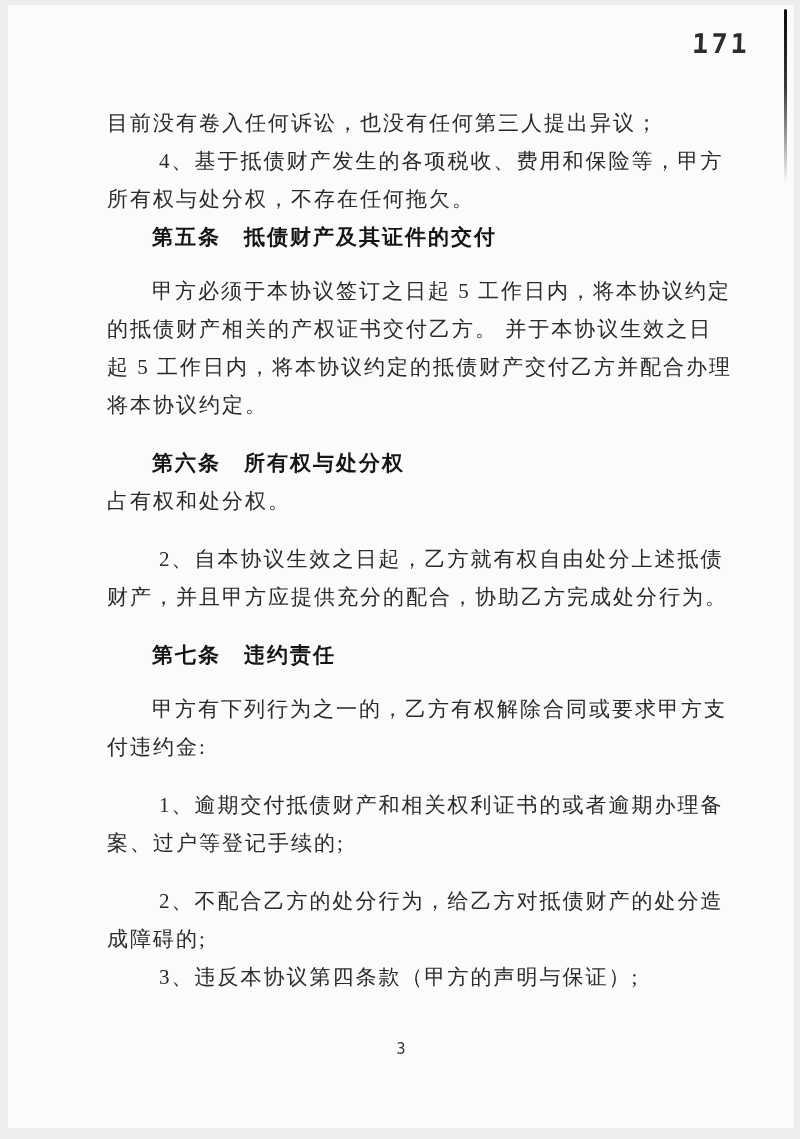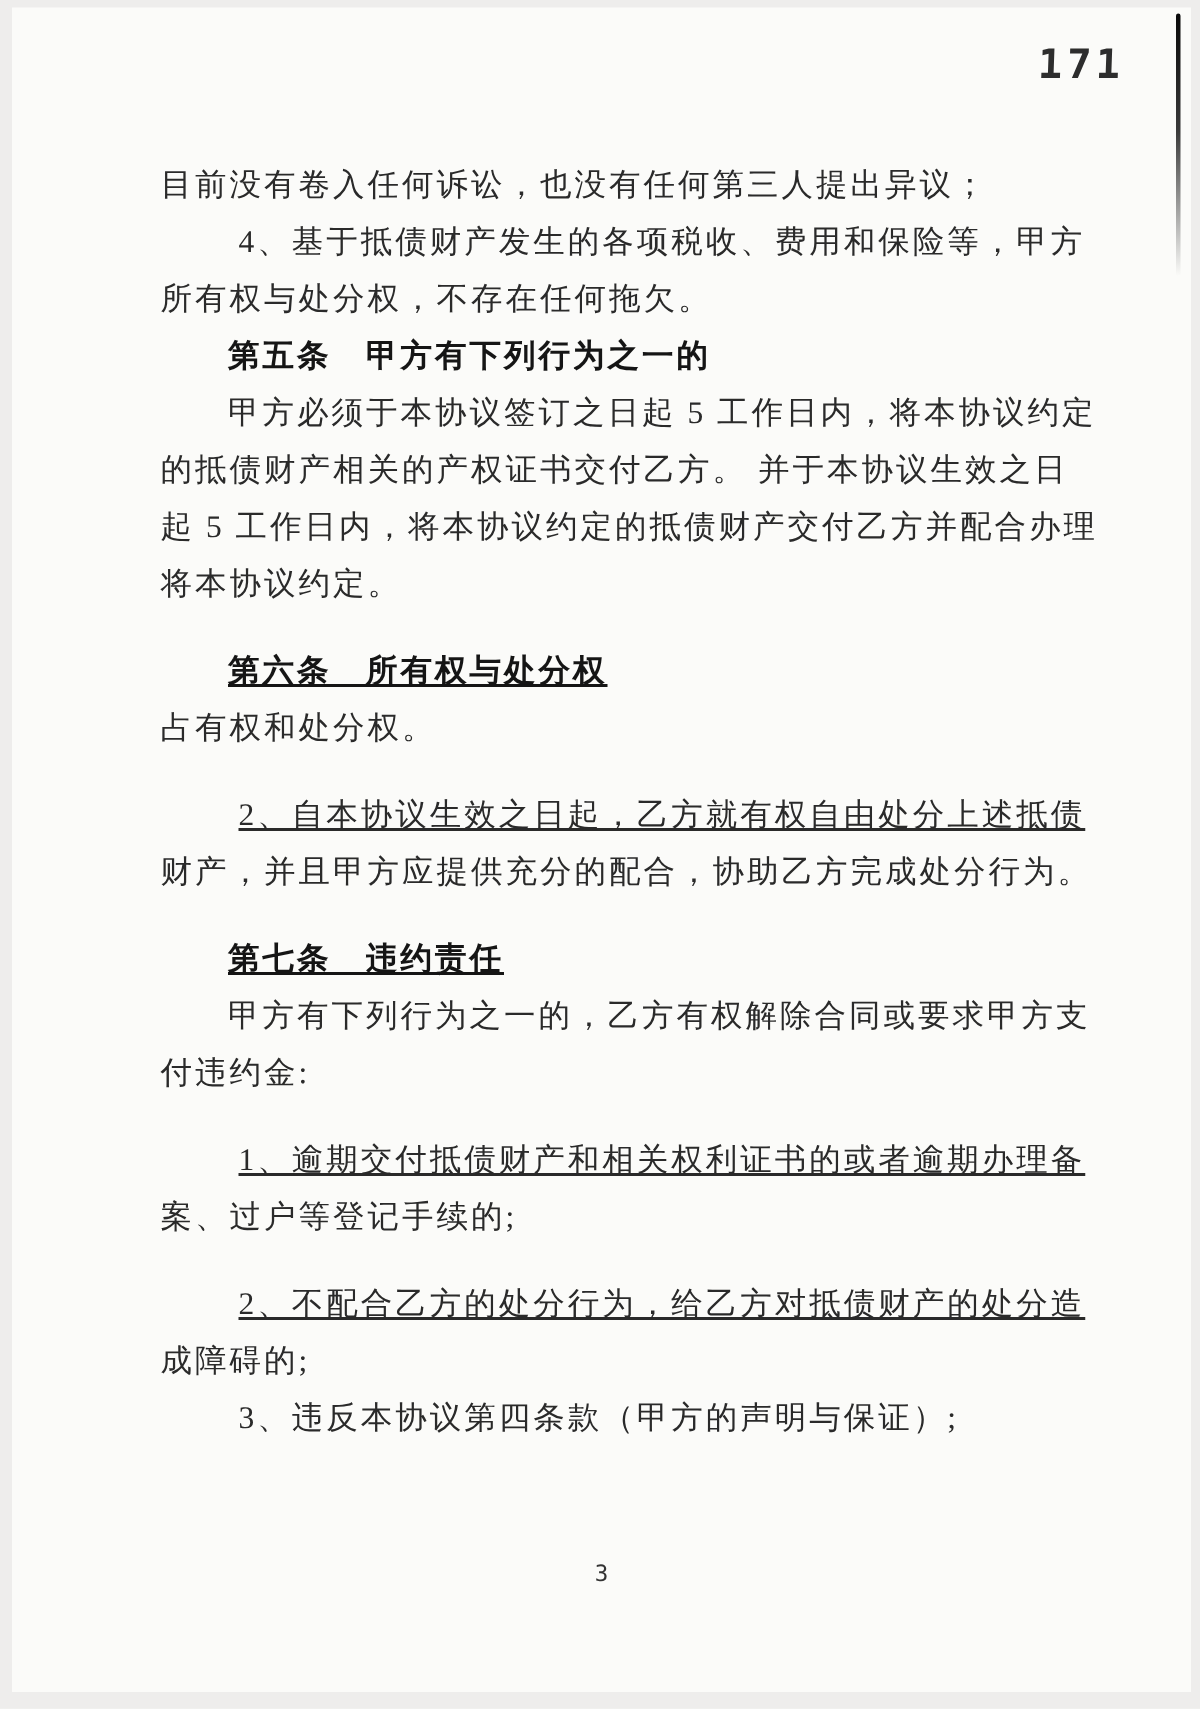--- a/index.html
+++ b/index.html
@@ -54,24 +54,24 @@
     width: 660px;
   }
   .line {
     font-size: 21px;
     line-height: 38px;
     height: 38px;
     letter-spacing: 2px;
     color: #2a2a2a;
     white-space: nowrap;
   }
-  .line.para    { padding-left: 45px; }
+  .line.para    { padding-left: 45px; margin-top: 16px; }
   .line.num     { padding-left: 52px; }
   .line.heading { padding-left: 45px; font-weight: bold; color: #151515; }
-  .line.gap     { margin-top: 20px; text-decoration: underline; }
+  .line.gap     { margin-top: 20px; }
   .footer-num {
     position: absolute;
     left: 0;
     top: 1035px;
     width: 100%;
     text-align: center;
     font-family: "DejaVu Sans Mono", monospace;
     font-size: 15px;
     color: #333333;
   }
@@ -81,21 +81,21 @@
 
 <div class="canvas">
   <div class="scan-page">
     <div class="corner-num">171</div>
     <div class="scan-artifact-line"></div>
     <div class="doc-body">
 
     <div class="line plain">目前没有卷入任何诉讼，也没有任何第三人提出异议；</div>
         <div class="line num">4、基于抵债财产发生的各项税收、费用和保险等，甲方</div>
         <div class="line plain">所有权与处分权，不存在任何拖欠。</div>
-        <div class="line heading">第五条　甲方有下列行为之一的</div>
+        <div class="line heading">第五条　抵债财产及其证件的交付</div>
         <div class="line para">甲方必须于本协议签订之日起 5 工作日内，将本协议约定</div>
         <div class="line plain">的抵债财产相关的产权证书交付乙方。 并于本协议生效之日</div>
         <div class="line plain">起 5 工作日内，将本协议约定的抵债财产交付乙方并配合办理</div>
         <div class="line plain">将本协议约定。</div>
         <div class="line heading gap">第六条　所有权与处分权</div>
         <div class="line plain">占有权和处分权。</div>
         <div class="line num gap">2、自本协议生效之日起，乙方就有权自由处分上述抵债</div>
         <div class="line plain">财产，并且甲方应提供充分的配合，协助乙方完成处分行为。</div>
         <div class="line heading gap">第七条　违约责任</div>
         <div class="line para">甲方有下列行为之一的，乙方有权解除合同或要求甲方支</div>

